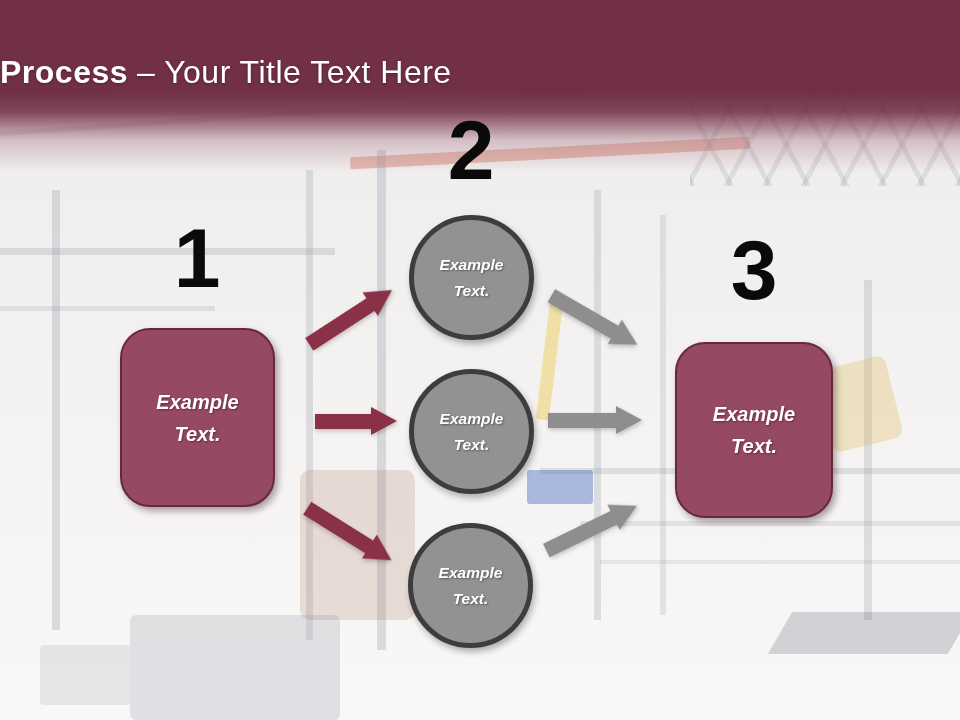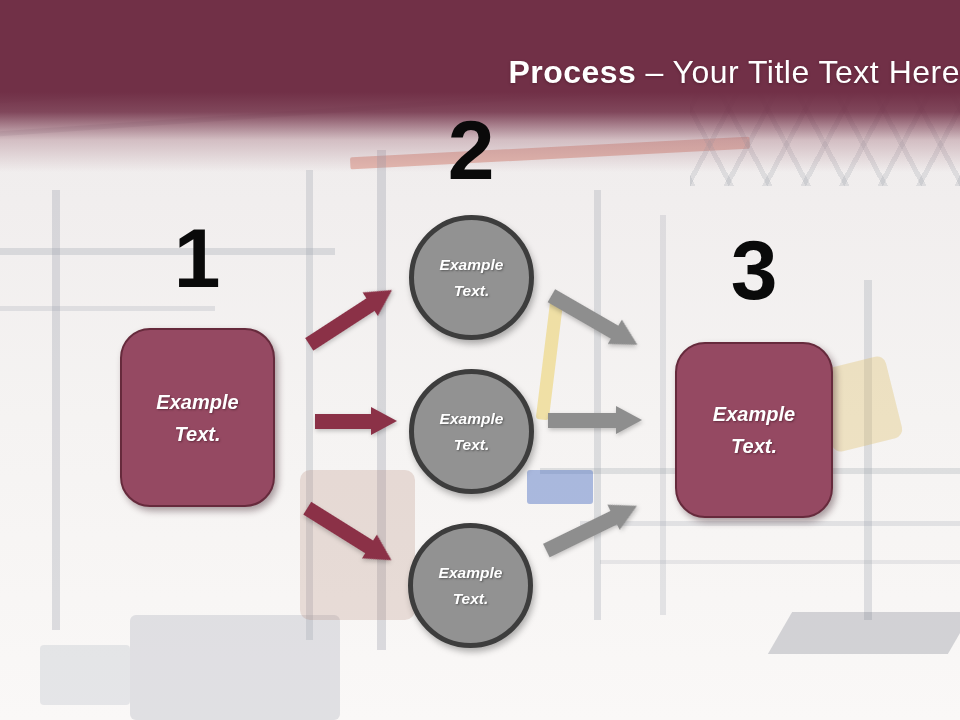--- a/index.html
+++ b/index.html
@@ -45,21 +45,21 @@
   .header {
     position:absolute; left:0; top:0; width:960px; height:172px;
     background:linear-gradient(to bottom,
       #713047 0px, #713047 92px,
       rgba(113,48,71,0.88) 112px,
       rgba(168,120,132,0.40) 140px,
       rgba(244,240,240,0) 172px);
   }
   .title {
     position:absolute; left:0; top:54px; width:960px;
-    text-align:right; color:#ffffff; font-size:32px; letter-spacing:0.5px;
+    text-align:left; color:#ffffff; font-size:32px; letter-spacing:0.5px;
     text-shadow:0 1px 3px rgba(40,10,20,0.35);
   }
   .title .t-bold { font-weight:bold; }
   .title .t-rest { font-weight:normal; margin-left:9px; }
 
   
   .big-num {
     position:absolute; transform:translateX(-50%);
     font-size:84px; line-height:1; font-weight:bold; color:#0a0a0a;
   }

